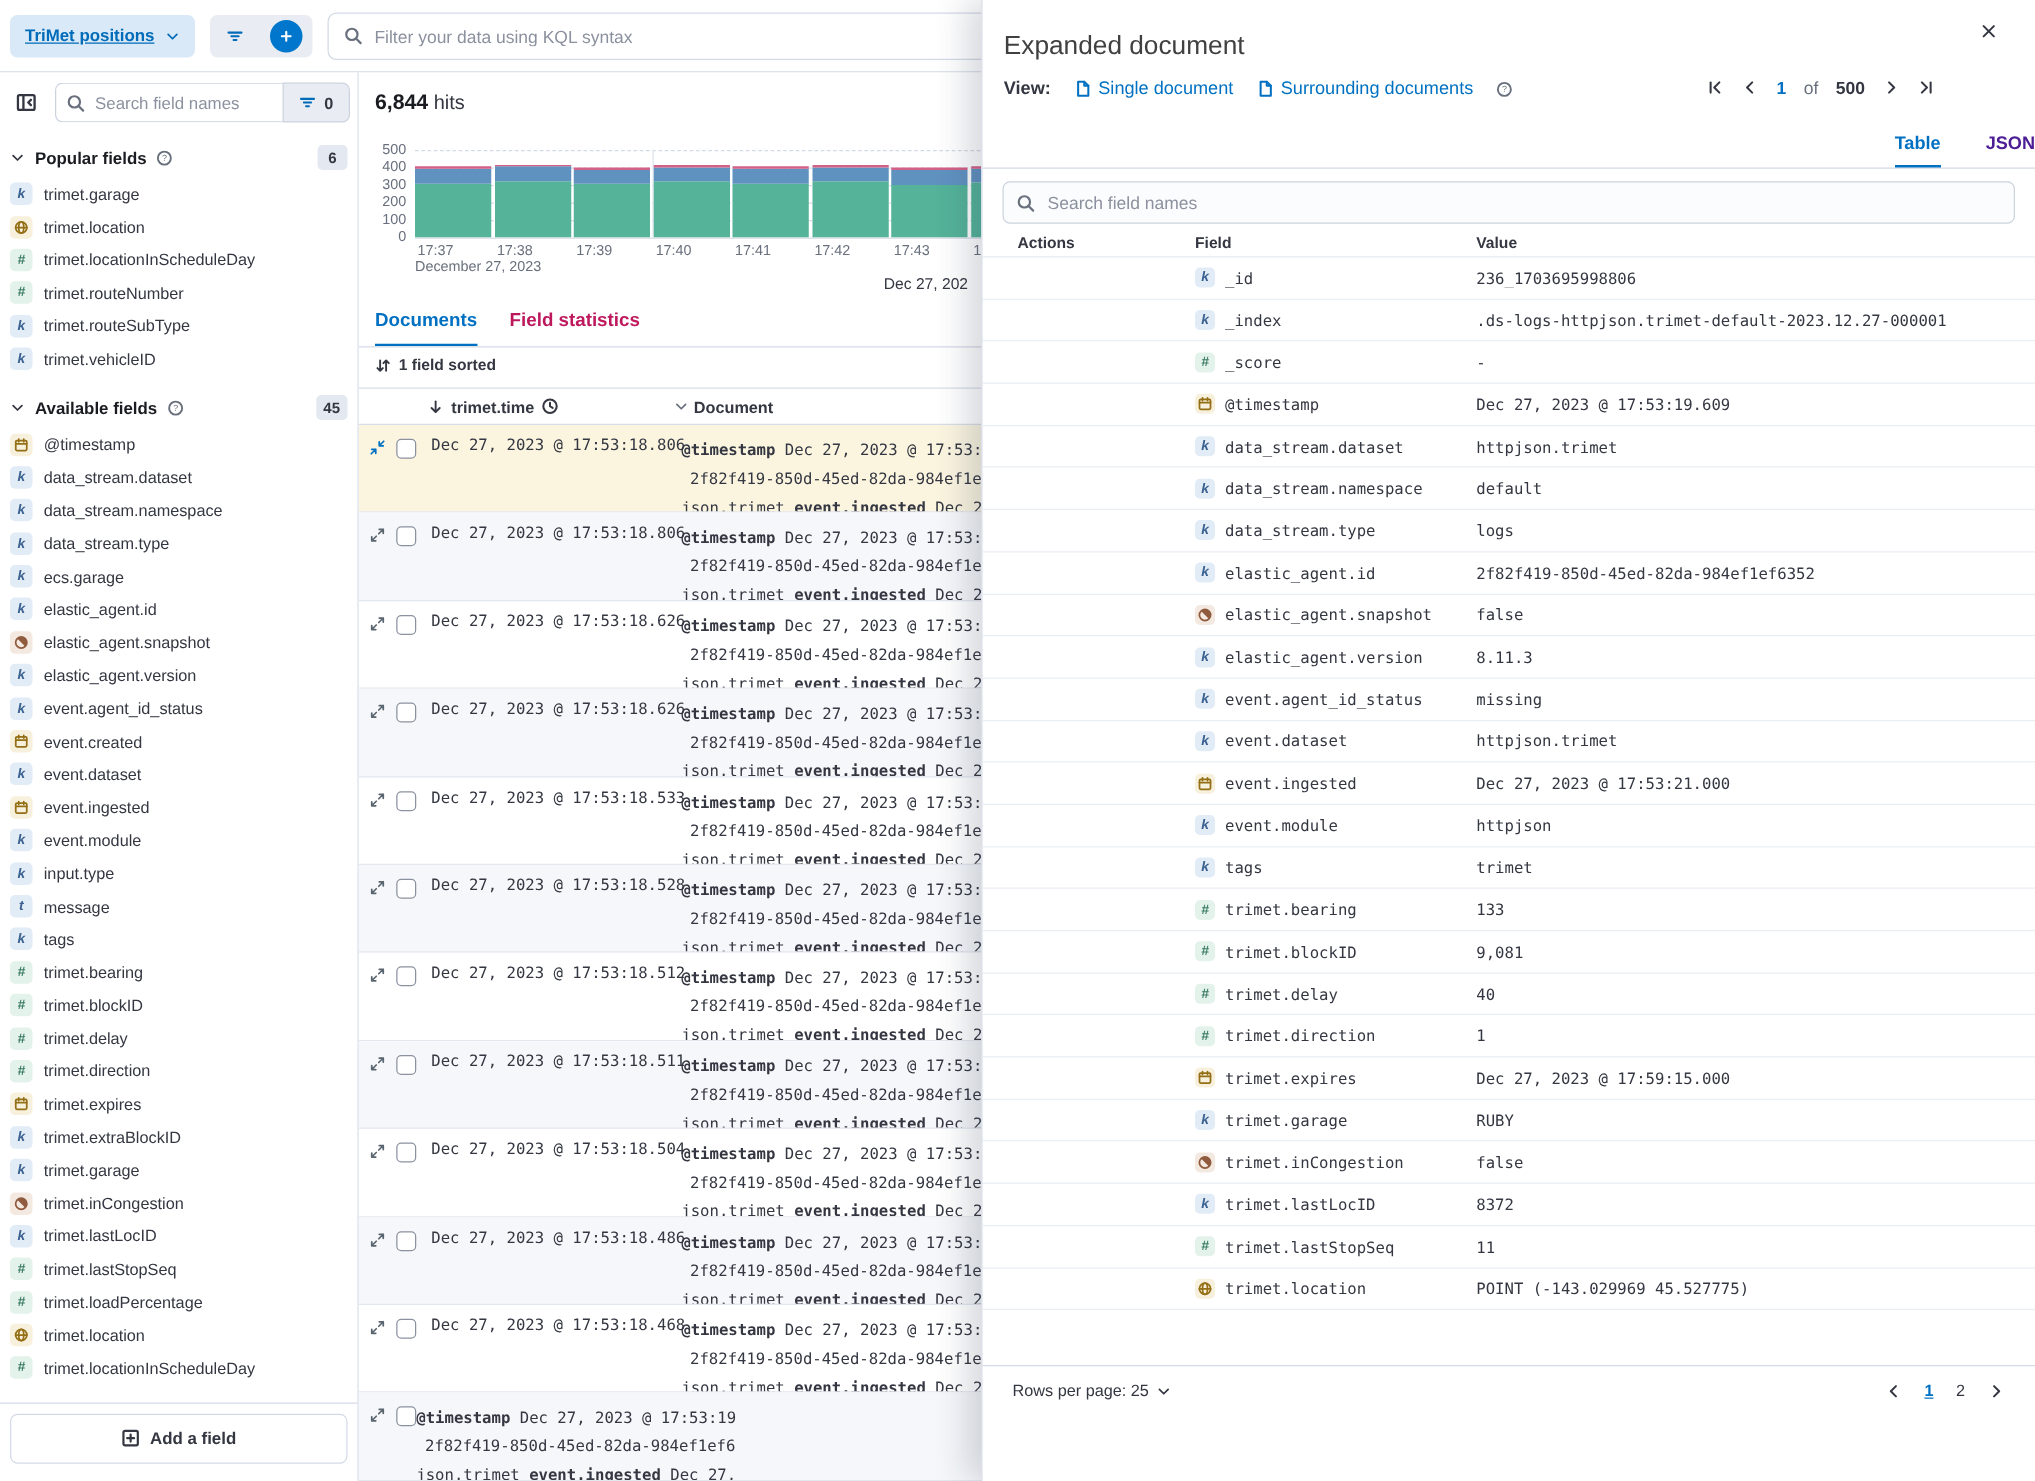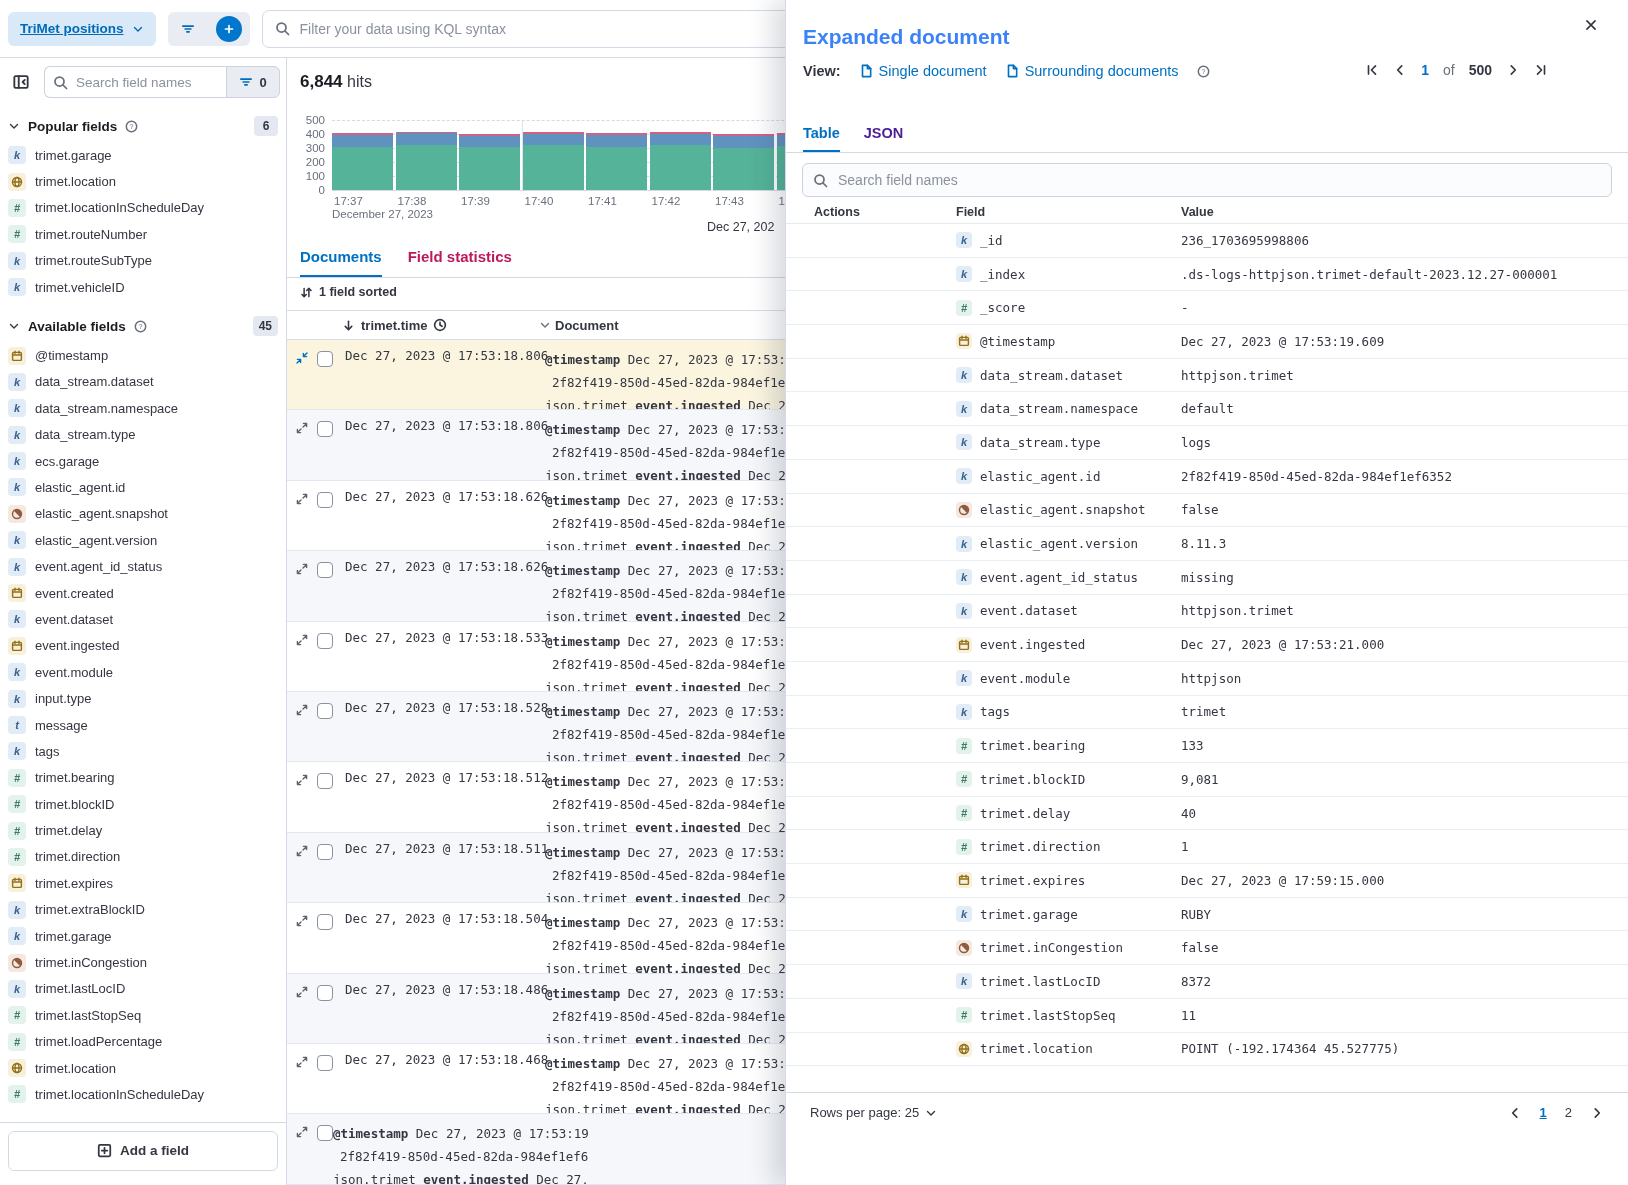--- a/index.html
+++ b/index.html
@@ -89,30 +89,30 @@
   .doc-row input[type=checkbox] { appearance:none; width:16px; height:16px; border:1px solid #8b919e;
     border-radius:4px; margin-top:3px; background:#fff; cursor:pointer; }
   .doc-row .time { width:212px; padding-left:12px; font-size:12.5px; white-space:nowrap; }
   .doc-row .prev { flex:1; font-size:12.5px; line-height:23px; white-space:nowrap; overflow:hidden; }
   .doc-row .prev .l2 { padding-left:7px; }
 
   
   .flyout { position:absolute; left:785px; top:0; width:843px; height:1185px; background:#fff; z-index:10;
     box-shadow:-12px 0 24px rgba(40,50,70,.18); border-left:1px solid #d3dae6; }
   .fl-close { position:absolute; right:24px; top:12px; color:#343741; cursor:pointer; padding:6px; }
-  .fl-title { font-size:21px; font-weight:700; color:#3b82f6; padding:25px 0 0 17px; }
+  .fl-title { font-size:21px; font-weight:400; color:#404040; padding:25px 0 0 17px; }
   .fl-viewrow { display:flex; align-items:center; gap:18px; padding-left:17px; margin-top:14px; font-size:14.5px; }
   .fl-viewrow .vl { font-weight:700; }
   .fl-link { color:#0071c2; display:flex; align-items:center; gap:6px; cursor:pointer; }
   .fl-pager { position:absolute; right:80px; top:62px; display:flex; align-items:center; gap:14px; font-size:14px; }
   .pg-ico { color:#343741; cursor:pointer; display:flex; }
   .fl-pager .cur { color:#0071c2; font-weight:600; }
   .fl-pager .of { color:#69707d; }
   .fl-pager .tot { font-weight:600; }
-  .fl-tabs { display:flex; gap:24px; padding-left:17px; margin-top:46px; border-bottom:1px solid #d3dae6; height:28px; }
+  .fl-tabs { display:flex; gap:36px; padding-left:17px; margin-top:28px; border-bottom:1px solid #d3dae6; height:28px;justify-content:flex-end; }
   .fl-tab { font-size:14.5px; font-weight:600; color:#4c1d95; cursor:pointer; padding-bottom:8px; }
   .fl-tab.active { color:#0071c2; box-shadow:inset 0 -2px 0 #0071c2; }
   .fl-search { margin:10px 16px 0 16px; height:34px; border:1px solid #ccd3de; border-radius:6px; background:#fbfcfd;
     display:flex; align-items:center; gap:10px; padding:0 10px; color:#69707d; }
   .fl-search input { border:none; outline:none; flex:1; background:transparent; font-size:14px; font-family:inherit; }
   .fl-search input::placeholder { color:#8b919e; }
   .fl-cols { display:flex; height:26px; align-items:flex-end; font-size:12.5px; font-weight:700; padding-bottom:4px; }
   .fl-cols .c1 { margin-left:28px; width:142px; cursor:pointer; }
   .fl-cols .c2 { width:225px; cursor:pointer; }
   .fl-cols .c3 { cursor:pointer; }
@@ -1008,21 +1008,21 @@
         <div class="fld">
           <span class="token tok-geo sm">
             <svg viewBox="0 0 12 12" width="12" height="12" fill="none" stroke="currentColor" stroke-width="1.4" stroke-linecap="round" stroke-linejoin="round">
               <circle cx="6" cy="6" r="4.5"></circle>
               <ellipse cx="6" cy="6" rx="2" ry="4.5"></ellipse>
               <path d="M1.5 6h9"></path>
             </svg>
           </span>
           <span class="mono">trimet.location</span>
         </div>
-        <div class="val mono">POINT (-192.174364 45.527775)</div>
+        <div class="val mono">POINT (-143.029969 45.527775)</div>
       </div>
     </div>
 
   <div class="fl-foot">
     <div class="rpp">
       <span>Rows per page: 25</span>
       <span class="ic-chev">
           <svg viewBox="0 0 12 12" width="12" height="12" fill="none" stroke="currentColor" stroke-width="1.4" stroke-linecap="round" stroke-linejoin="round">
             <path d="M2.5 4.5l3.5 3.5 3.5-3.5"></path>
           </svg>

